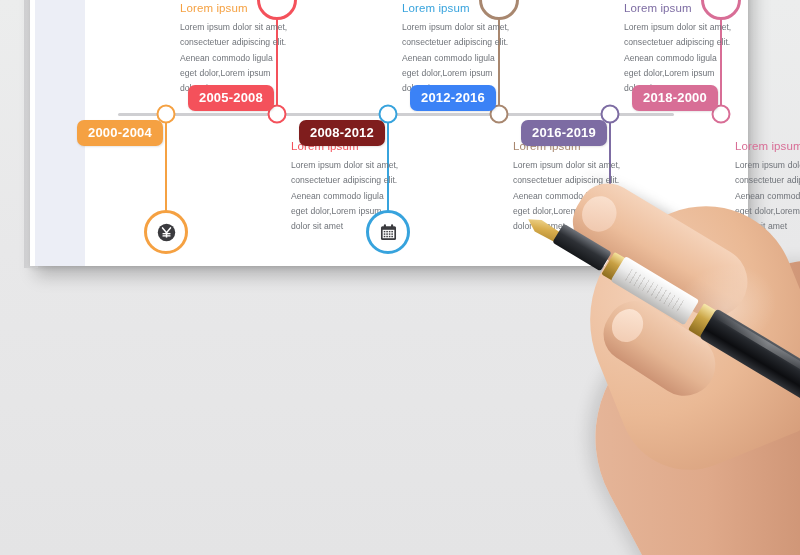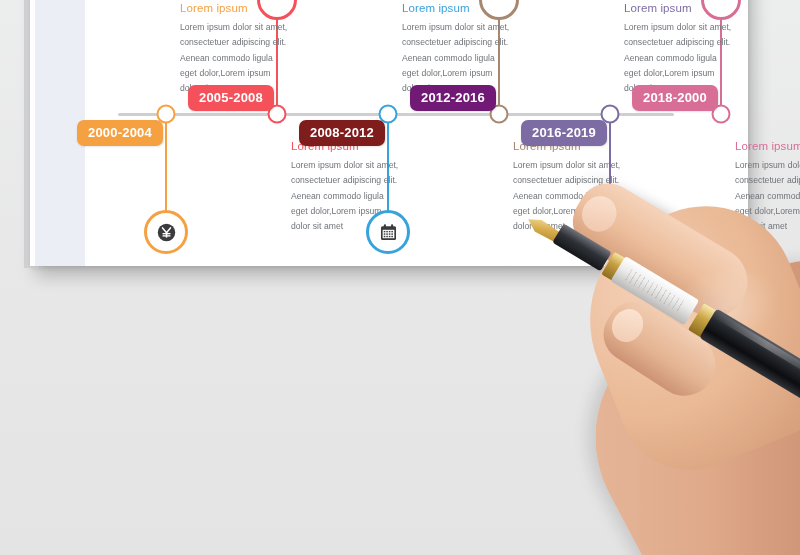--- a/index.html
+++ b/index.html
@@ -258,21 +258,21 @@
             <rect x="12.4" y="13.1" width="2" height="1.8"></rect>
             <rect x="15.6" y="13.1" width="2" height="1.8"></rect>
             <rect x="6" y="16.2" width="2" height="1.8"></rect>
             <rect x="9.2" y="16.2" width="2" height="1.8"></rect>
             <rect x="12.4" y="16.2" width="2" height="1.8"></rect>
             <rect x="15.6" y="16.2" width="2" height="1.8"></rect>
           </g>
         </svg>
       </div>
       <div class="node" style="left: 499px; top: 114px; border-color: rgb(168, 135, 111);"></div>
-      <div class="pill" style="background: #701a75; left: 453px; top: 85px;">2012-2016</div>
+      <div class="pill" style="background: #3b82f6; left: 453px; top: 85px;">2012-2016</div>
       <div class="stem" style="background: rgb(168, 135, 111); left: 498px; top: -8px; height: 120px;"></div>
       <div class="block" style="left: 513px; top: 140px;">
         <h4 style="color: rgb(168, 135, 111);">Lorem ipsum</h4>
         <p>Lorem ipsum dolor sit amet, consectetuer adipiscing elit. Aenean commodo ligula eget dolor,Lorem ipsum dolor sit amet</p>
       </div>
       <div class="topring" style="left: 499px; top: -20px; border-color: rgb(168, 135, 111);"></div>
       <div class="node" style="left: 610px; top: 114px; border-color: rgb(125, 108, 163);"></div>
       <div class="pill" style="background: rgb(125, 108, 163); left: 564px; top: 120px;">2016-2019</div>
       <div class="stem" style="background: rgb(125, 108, 163); left: 609px; top: 114px; height: 100px;"></div>
       <div class="block" style="left: 624px; top: 2px;">

